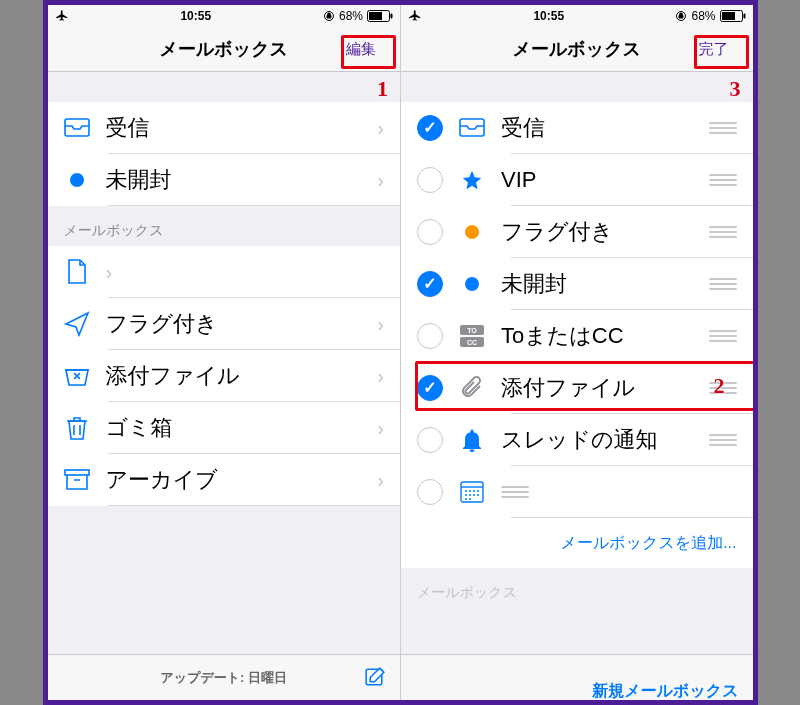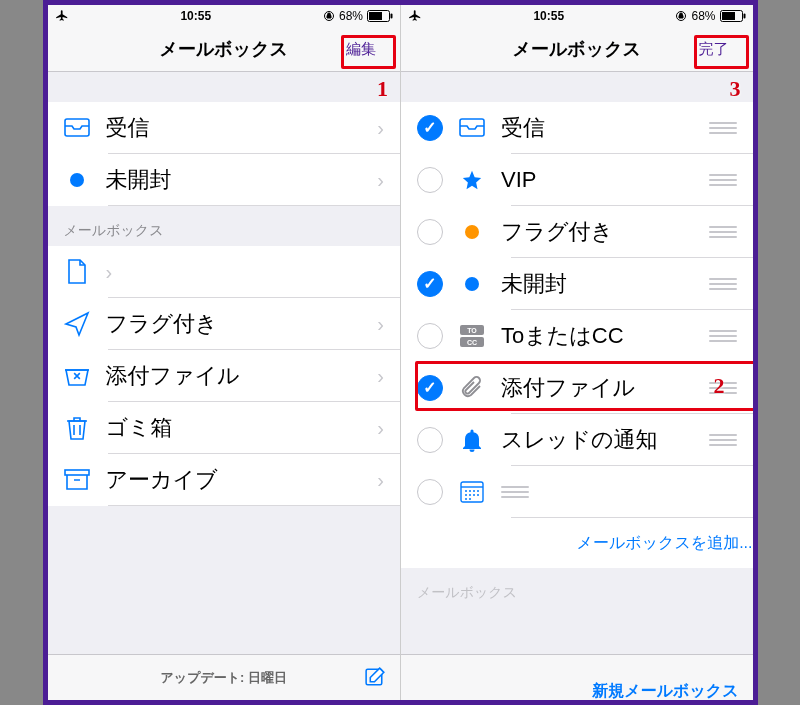--- a/index.html
+++ b/index.html
@@ -143,20 +143,21 @@
   }
   .grab span {
     height: 2px;
     background: #c7c7cc;
     border-radius: 1px;
   }
 
   .addlink {
     color:#007aff;
     font-size:16px;
+    padding-right:16px;
   }
   .addrow { height:50px;display:flex;align-items:center;justify-content:flex-end;background:#fff;}
 
   .spacer { flex:1; }
 
   .toolbar {
     height: 46px;
     background: #f7f7f8;
     border-top: 1px solid #c8c7cc;
     display:flex;

